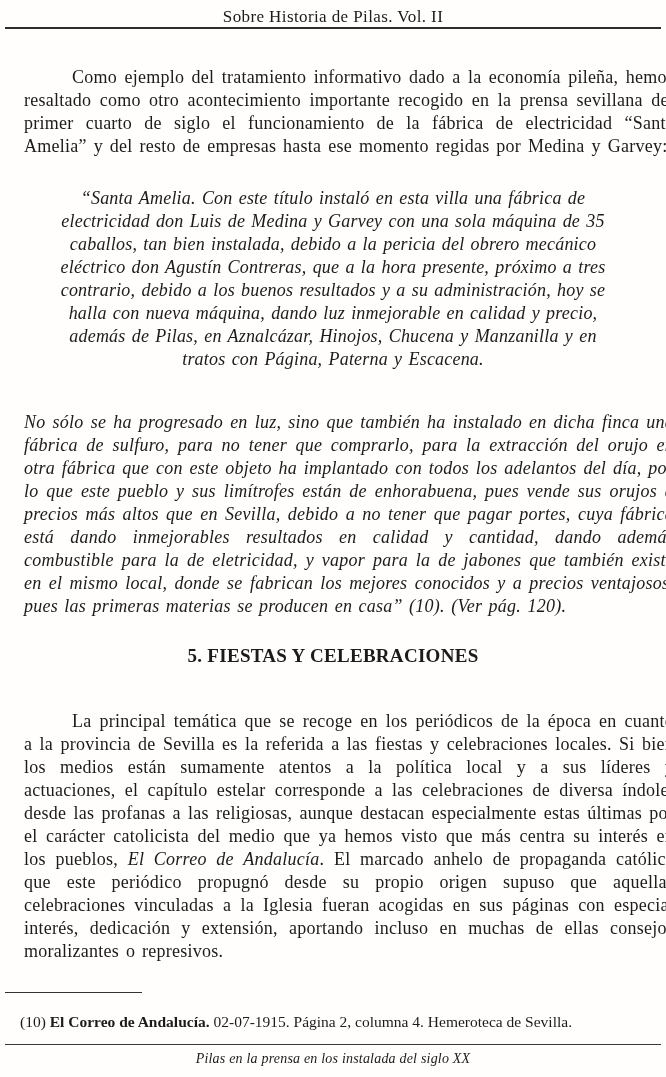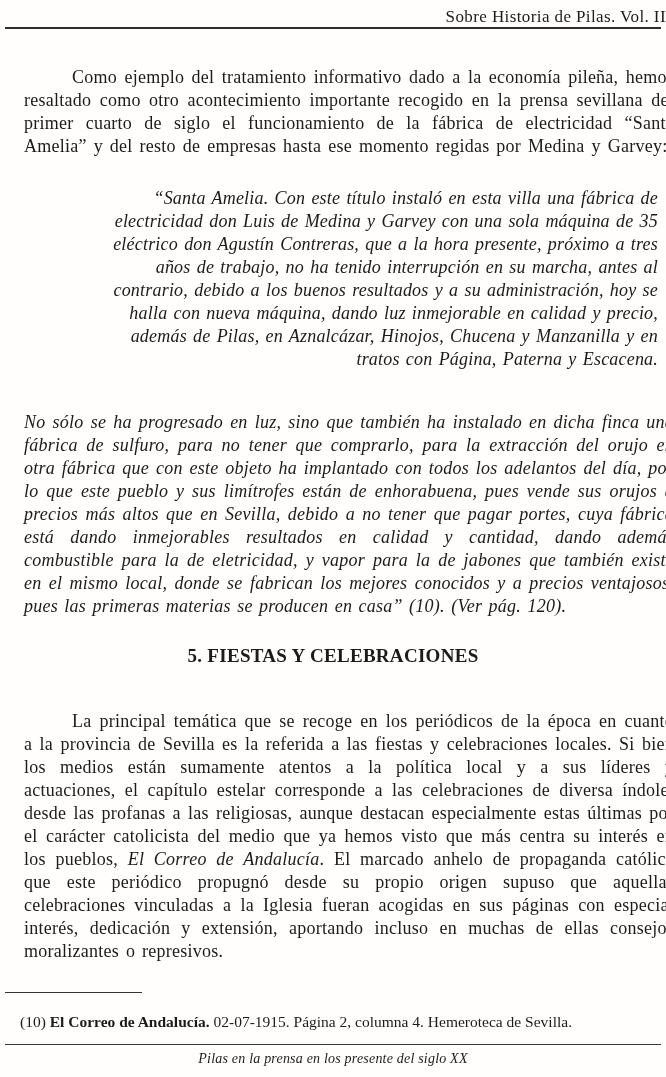--- a/index.html
+++ b/index.html
@@ -14,21 +14,21 @@
     background: #fffefc;
     font-family: "Liberation Serif", "DejaVu Serif", serif;
     color: #1b1b1b;
     overflow: hidden;
   }
   .running-header {
     position: absolute;
     top: 7px;
     left: 0;
     width: 100%;
-    text-align: right;
+    text-align: center;
     font-size: 17px;
     letter-spacing: 0.4px;
   }
   .header-rule {
     position: absolute;
     top: 27px;
     left: 5px;
     width: 656px;
     border-top: 2px solid #2d2d2d;
   }
@@ -48,21 +48,21 @@
     text-indent: 48px;
   }
   .quote-centered {
     position: absolute;
     top: 187px;
     left: 8px;
     width: 650px;
     font-style: italic;
     font-size: 18px;
     line-height: 23px;
-    text-align: right;
+    text-align: center;
     letter-spacing: 0.2px;
     word-spacing: 1.5px;
   }
   .quote-centered .qline {
     display: block;
     white-space: nowrap;
   }
   .quote-justified {
     position: absolute;
     top: 395px;
@@ -130,35 +130,35 @@
 
   <div class="running-header">Sobre Historia de Pilas. Vol. II</div>
 
   <div class="header-rule"></div>
 
   <p class="body-text para-intro">Como ejemplo del tratamiento informativo dado a la economía pileña, hemos resaltado como otro acontecimiento importante recogido en la prensa sevillana del primer cuarto de siglo el funcionamiento de la fábrica de electricidad “Santa Amelia” y del resto de empresas hasta ese momento regidas por Medina y Garvey:</p>
 
   <div class="quote-centered">
     <span class="qline">“Santa Amelia. Con este título instaló en esta villa una fábrica de</span>
     <span class="qline">electricidad don Luis de Medina y Garvey con una sola máquina de 35</span>
+    <span class="qline">caballos, tan bien instalada, debido a la pericia del obrero mecánico</span>
     <span class="qline">eléctrico don Agustín Contreras, que a la hora presente, próximo a tres</span>
-    <span class="qline">años de trabajo, no ha tenido interrupción en su marcha, antes al</span>
     <span class="qline">contrario, debido a los buenos resultados y a su administración, hoy se</span>
     <span class="qline">halla con nueva máquina, dando luz inmejorable en calidad y precio,</span>
     <span class="qline">además de Pilas, en Aznalcázar, Hinojos, Chucena y Manzanilla y en</span>
     <span class="qline">tratos con Página, Paterna y Escacena.</span>
   </div>
 
   <p class="body-text quote-justified">No sólo se ha progresado en luz, sino que también ha instalado en dicha finca una fábrica de sulfuro, para no tener que comprarlo, para la extracción del orujo en otra fábrica que con este objeto ha implantado con todos los adelantos del día, por lo que este pueblo y sus limítrofes están de enhorabuena, pues vende sus orujos a precios más altos que en Sevilla, debido a no tener que pagar portes, cuya fábrica está dando inmejorables resultados en calidad y cantidad, dando además combustible para la de eletricidad, y vapor para la de jabones que también existe en el mismo local, donde se fabrican los mejores conocidos y a precios ventajosos, pues las primeras materias se producen en casa” (10). (Ver pág. 120).</p>
 
   <h2 class="section-heading">5. FIESTAS Y CELEBRACIONES</h2>
 
   <p class="body-text para-fiestas"><span>La principal temática que se recoge en los periódicos de la época en cuanto a la provincia de Sevilla es la referida a las fiestas y celebraciones locales. Si bien los medios están sumamente atentos a la política local y a sus líderes y actuaciones, el capítulo estelar corresponde a las celebraciones de diversa índole: desde las profanas a las religiosas, aunque destacan especialmente estas últimas por el carácter catolicista del medio que ya hemos visto que más centra su interés en los pueblos, </span><i>El Correo de Andalucía</i><span>. El marcado anhelo de propaganda católica que este periódico propugnó desde su propio origen supuso que aquellas celebraciones vinculadas a la Iglesia fueran acogidas en sus páginas con especial interés, dedicación y extensión, aportando incluso en muchas de ellas consejos moralizantes o represivos.</span></p>
 
   <div class="footnote-rule"></div>
 
   <p class="footnote"><span>(10)</span> <b>El Correo de Andalucía.</b> <span>02-07-1915. Página 2, columna 4. Hemeroteca de Sevilla.</span></p>
 
   <div class="footer-rule"></div>
 
-  <div class="running-footer">Pilas en la prensa en los presente del siglo XX</div>
+  <div class="running-footer">Pilas en la prensa en los instalada del siglo XX</div>
 
 </div>
 
 </body></html>

